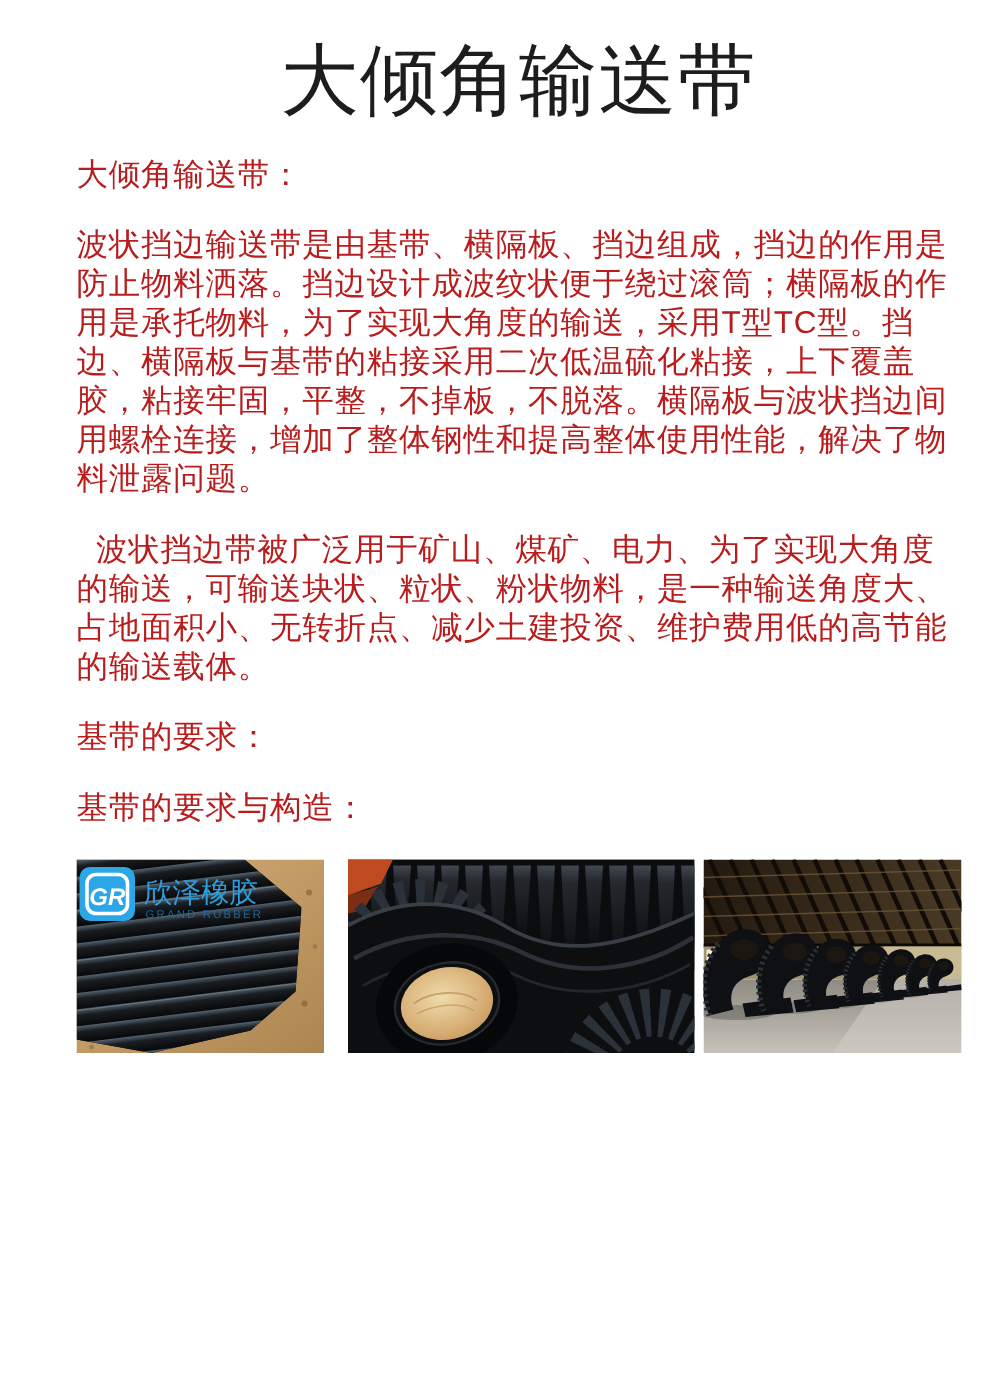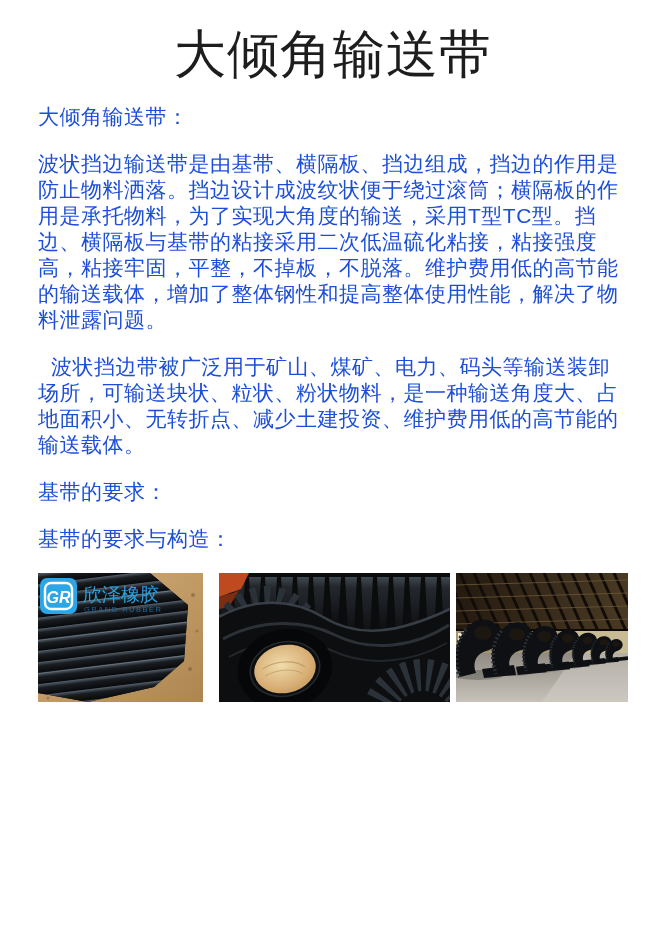--- a/index.html
+++ b/index.html
@@ -7,38 +7,38 @@
     width: 666px;
     height: 930px;
     background: #ffffff;
     overflow: hidden;
     font-family: "Liberation Sans", "DejaVu Sans", sans-serif;
     color: #363636;
     box-sizing: border-box;
   }
   .page {
     width: 590px;
-    margin: 0 38px;
+    margin: 0 51px;
   }
   .title {
     margin: 25px 0 0 0;
     font-size: 52px;
     line-height: 58px;
     font-weight: 400;
     color: #1d1d1d;
     text-align: center;
     letter-spacing: 1px;
     white-space: nowrap;
   }
   .para {
     margin: 21px 0 0 0;
     font-size: 21px;
     line-height: 26px;
     letter-spacing: 0.5px;
-    color: #1d4ed8;
+    color: #b91c1c;
     text-align: left;
     word-break: break-all;
   }
   .para.indent { text-indent: 13px; }
   .photos {
     margin-top: 21px;
     display: flex;
     align-items: center;
   }
   .photo { display: block; font-size: 0; line-height: 0; }
@@ -48,22 +48,22 @@
   svg { display: block; }
 </style>
 </head>
 <body>
 
 <main class="page">
 
   <h1 class="title">大倾角输送带</h1>
 
   <p class="para">大倾角输送带：</p>
-  <p class="para">波状挡边输送带是由基带、横隔板、挡边组成，挡边的作用是防止物料洒落。挡边设计成波纹状便于绕过滚筒；横隔板的作用是承托物料，为了实现大角度的输送，采用T型TC型。挡边、横隔板与基带的粘接采用二次低温硫化粘接，粘接强度高，粘接牢固，平整，不掉板，不脱落。维护费用低的高节能的输送载体，增加了整体钢性和提高整体使用性能，解决了物料泄露问题。</p>
-  <p class="para indent">波状挡边带被广泛用于矿山、煤矿、电力、码头等输送装卸场所，可输送块状、粒状、粉状物料，是一种输送角度大、占地面积小、无转折点、减少土建投资、维护费用低的高节能的输送载体。</p>
+  <p class="para">波状挡边输送带是由基带、横隔板、挡边组成，挡边的作用是防止物料洒落。挡边设计成波纹状便于绕过滚筒；横隔板的作用是承托物料，为了实现大角度的输送，采用T型TC型。挡边、横隔板与基带的粘接采用二次低温硫化粘接，上下覆盖胶，粘接牢固，平整，不掉板，不脱落。横隔板与波状挡边间用螺栓连接，增加了整体钢性和提高整体使用性能，解决了物料泄露问题。</p>
+  <p class="para indent">波状挡边带被广泛用于矿山、煤矿、电力、为了实现大角度的输送，可输送块状、粒状、粉状物料，是一种输送角度大、占地面积小、无转折点、减少土建投资、维护费用低的高节能的输送载体。</p>
   <p class="para">基带的要求：</p>
   <p class="para">基带的要求与构造：</p>
 
   <div class="photos">
 
     <div class="photo photo-1">
       <svg width="165" height="129" viewBox="0 0 165 129">
         <defs>
           <linearGradient id="g1card" x1="0" y1="0" x2="1" y2="1">
             <stop offset="0" stop-color="#d6b07c"></stop>

